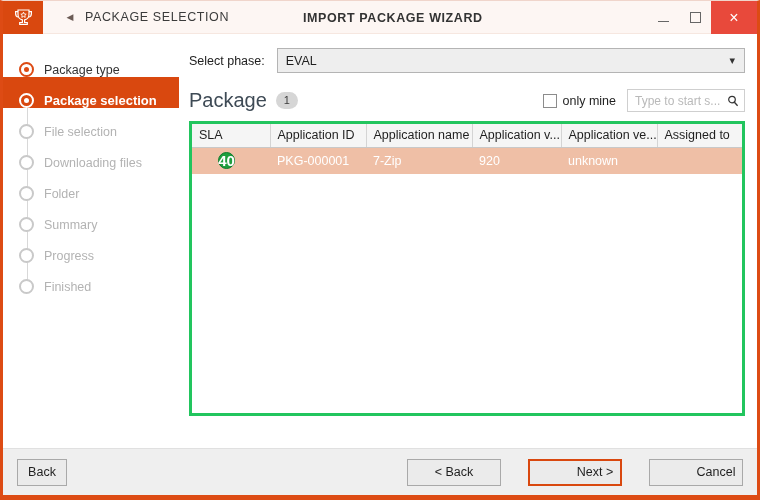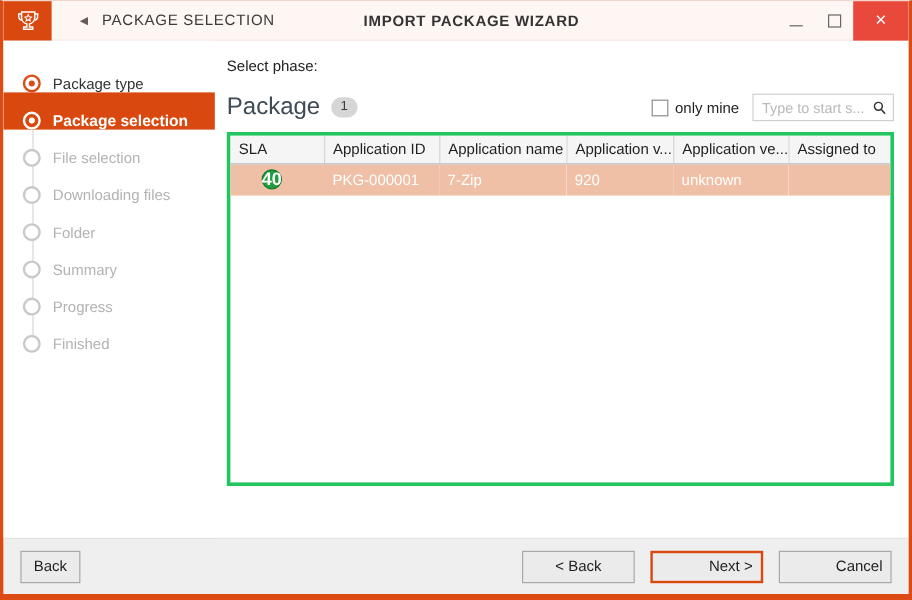--- a/index.html
+++ b/index.html
@@ -371,21 +371,21 @@
     font-size: 12.5px;
     color: #1f1f1f;
     font-family: "Liberation Sans", sans-serif;
     cursor: pointer;
     display: flex;
     align-items: center;
     justify-content: center;
   }
   .btn.help { min-width: 50px; }
   .btn.primary { border: 2px solid #d9480f; }
-  .btn + .btn { margin-left: 13px; padding-left: 40px; }
+  .btn + .btn { margin-left: 27px; padding-left: 40px; }
 </style>
 </head>
 <body>
 
 <div class="window">
 
   <div class="titlebar">
     <div class="logo-box">
       <span>
         <svg width="19" height="20" viewBox="0 0 19 20">
@@ -475,20 +475,24 @@
             <i></i>
           </span>
         <span class="label">Finished</span>
       </div>
     </div>
 
     <div class="content">
 
       <div class="phase-row">
         <span class="phase-label">Select phase:</span>
+        <div class="select-box">
+          <span>EVAL</span>
+          <span class="caret">▾</span>
+        </div>
       </div>
 
       <div class="pkg-header">
         <span class="pkg-title">Package</span>
         <span class="count-badge">1</span>
         <span class="spacer"></span>
 
         <label class="only-mine">
           <span class="checkbox"></span>
           <span>only mine</span>

